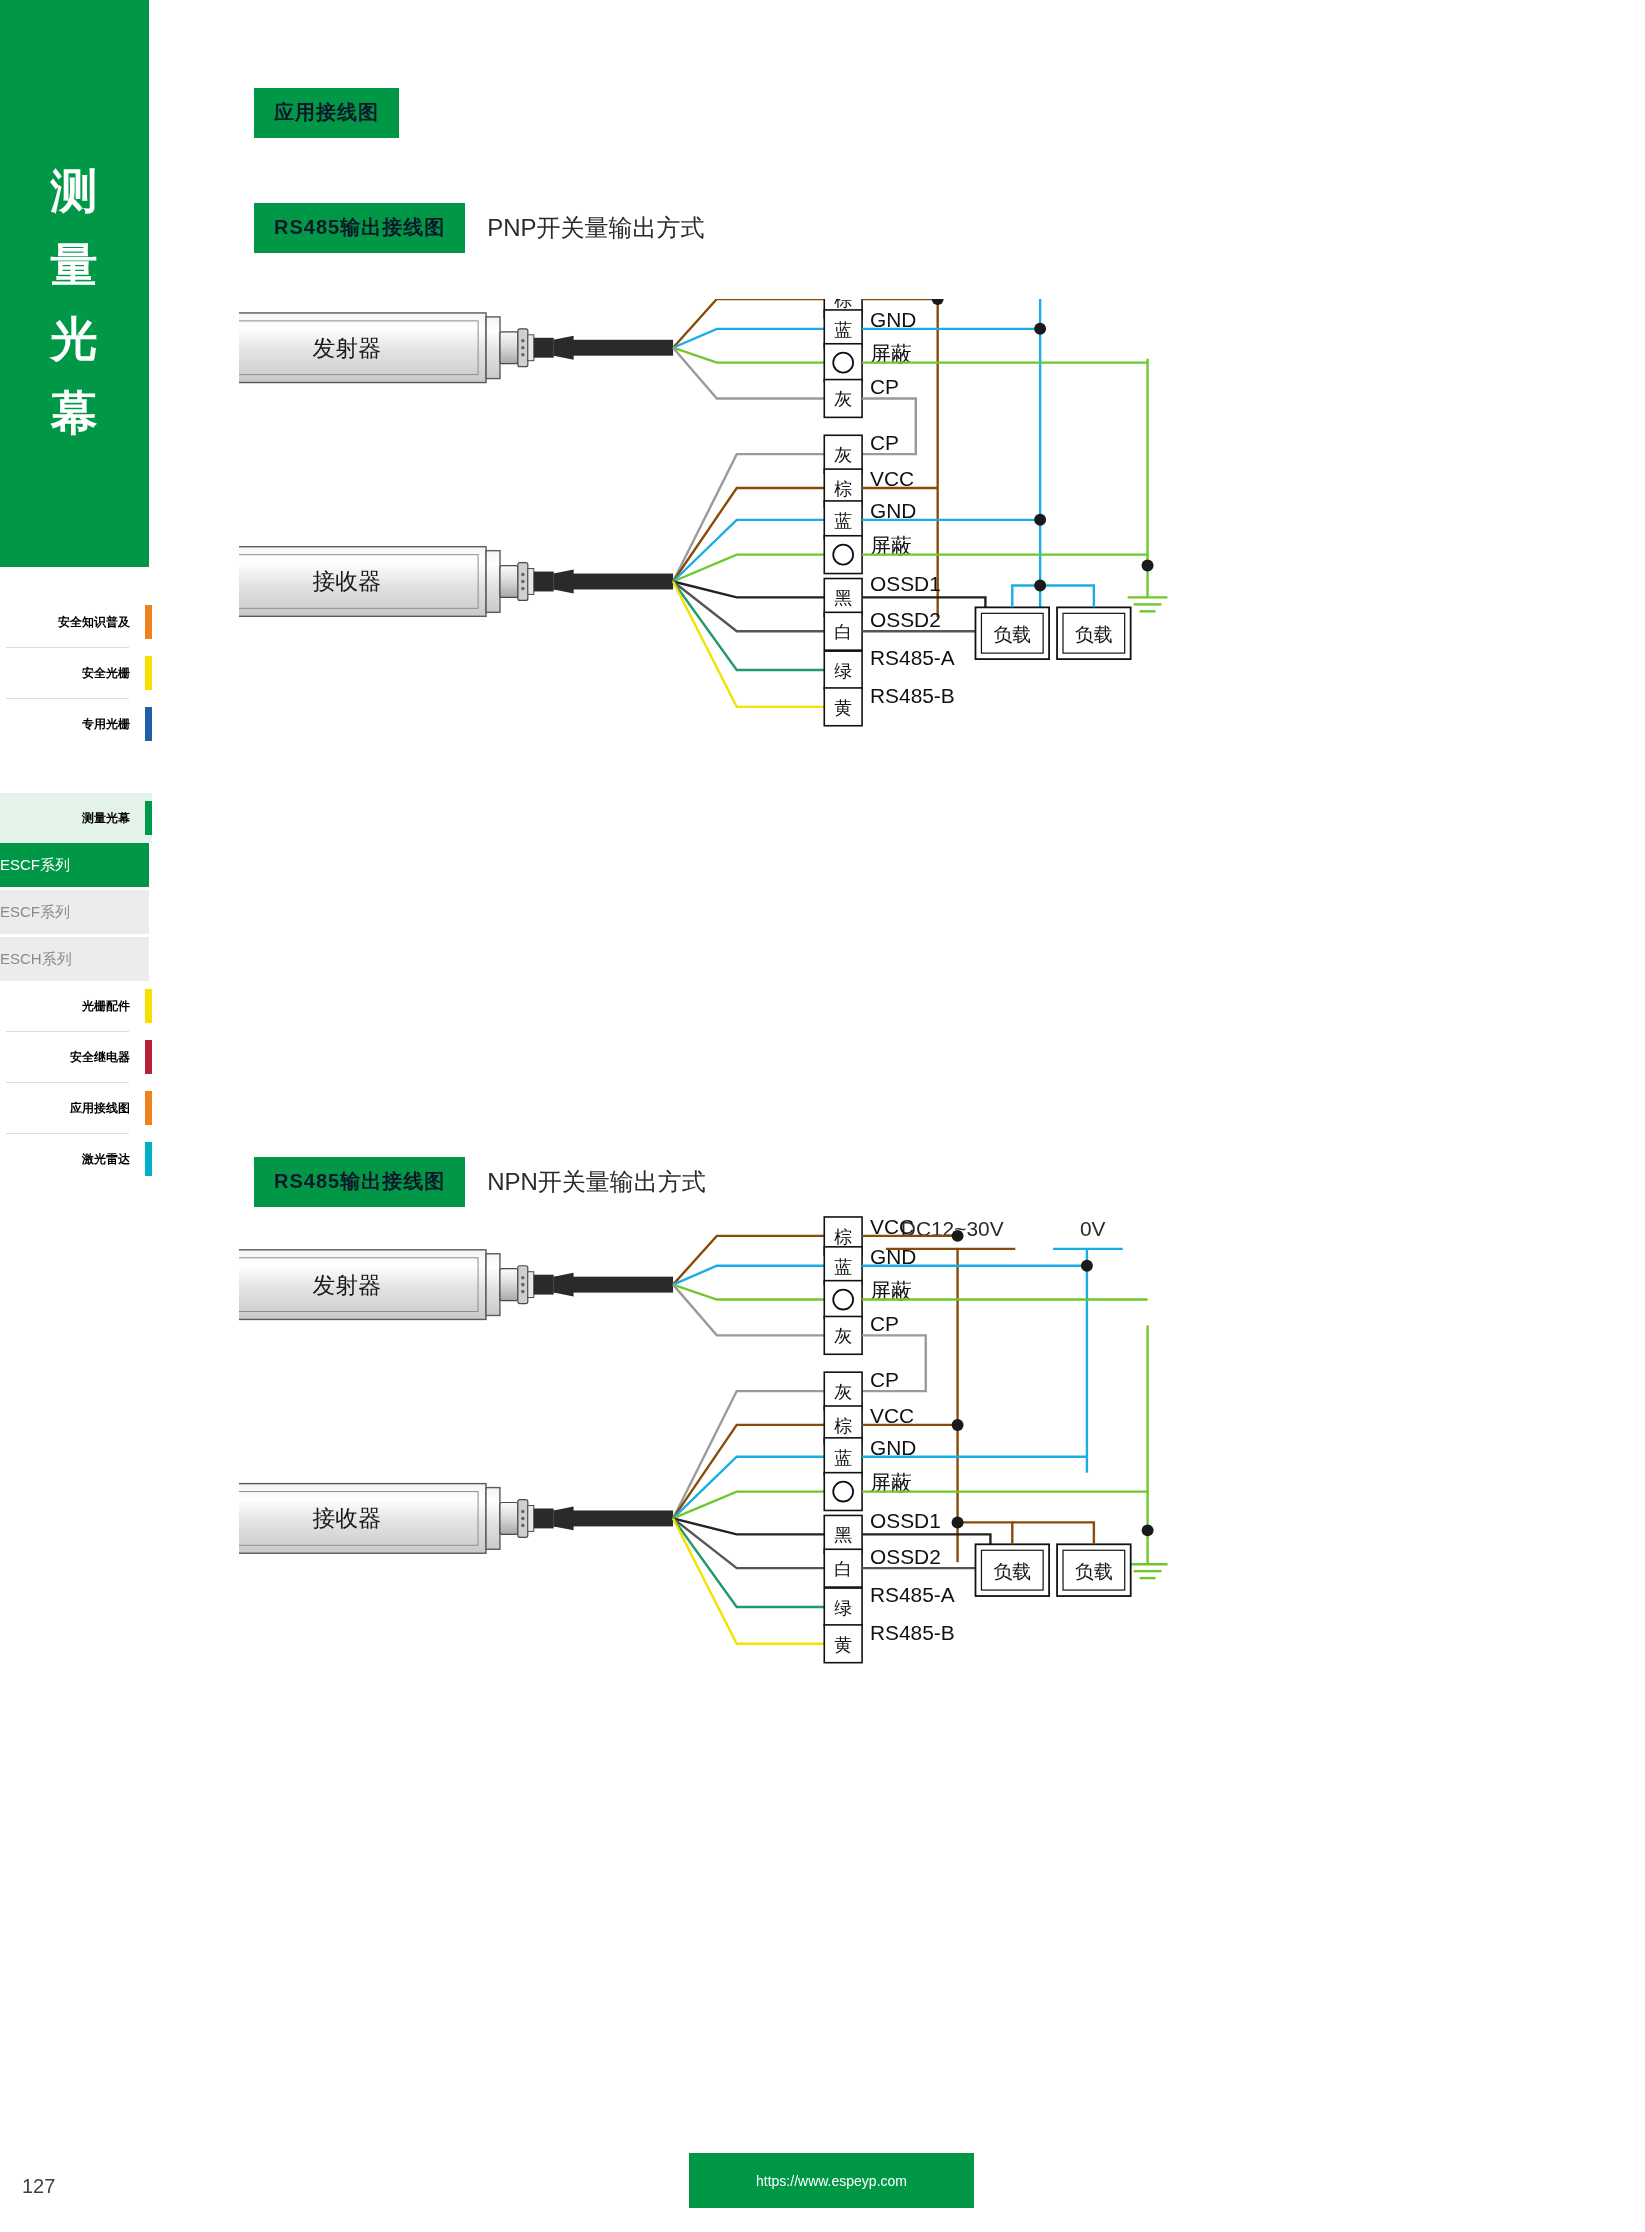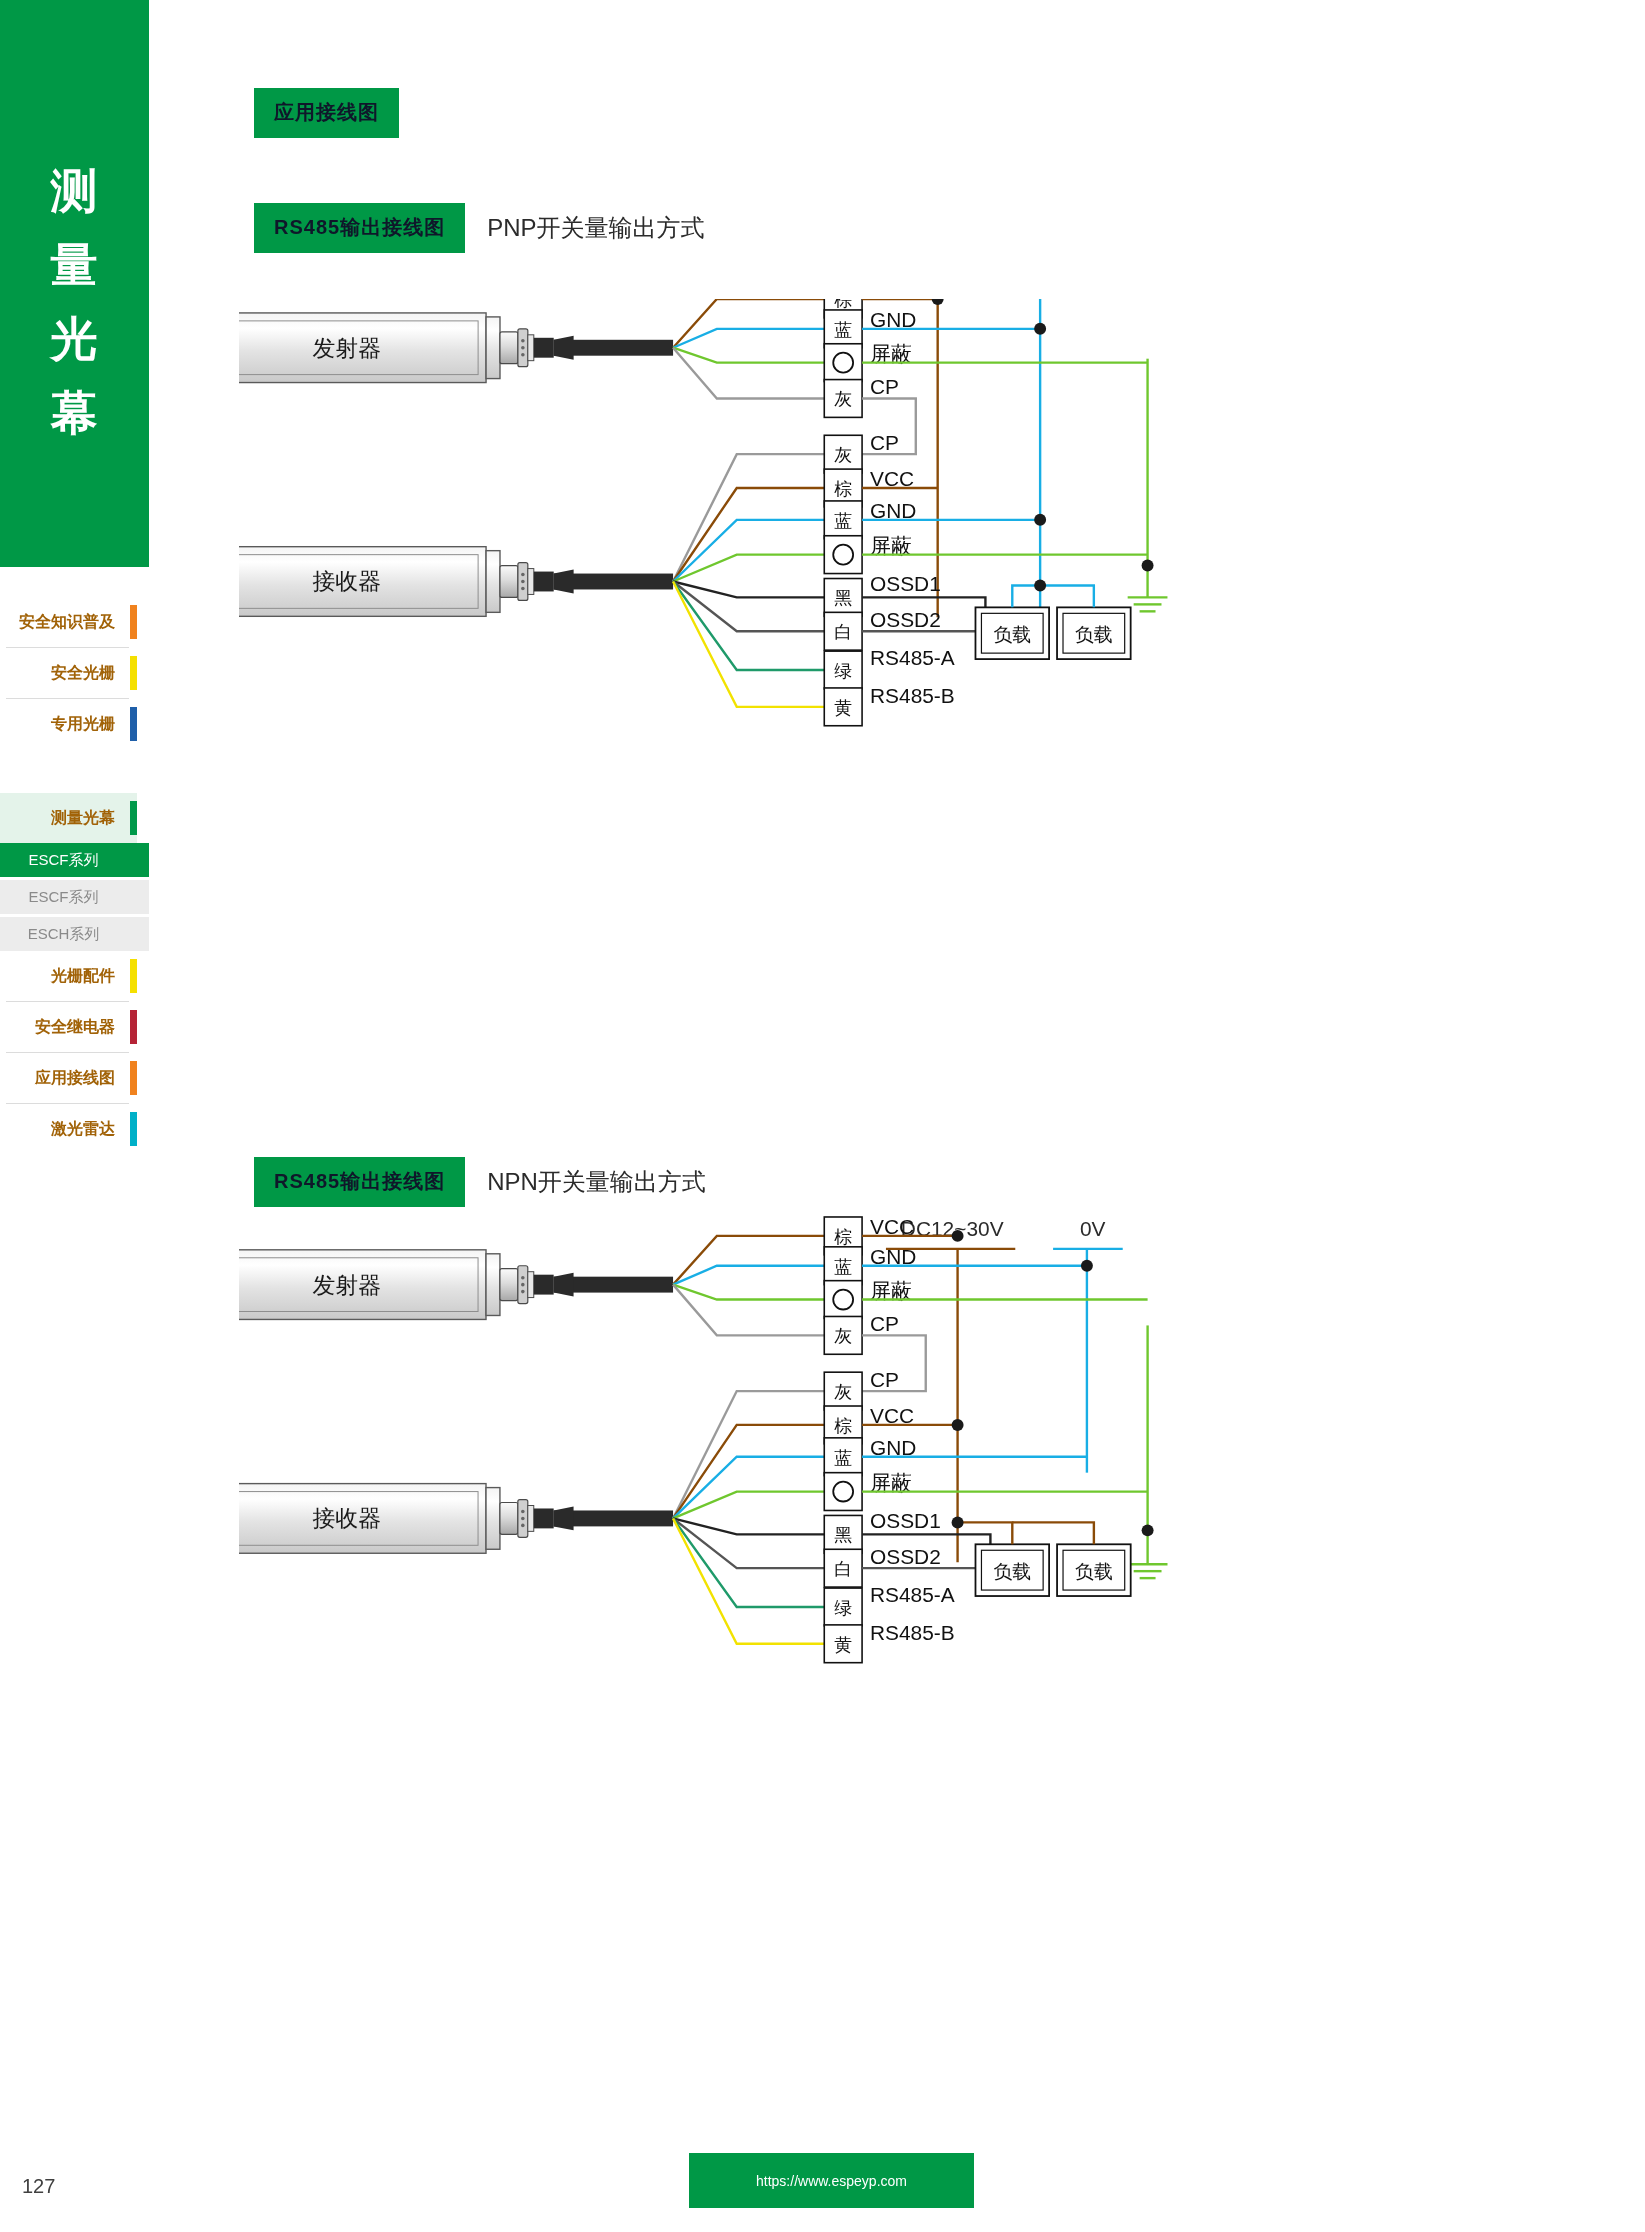--- a/index.html
+++ b/index.html
@@ -19,35 +19,35 @@
   }
   .brand-text {
     position: absolute; left: 0; top: 154px; width: 149px;
     color: #ffffff; font-size: 47px; font-weight: bold;
     line-height: 74px; text-align: center; letter-spacing: 1px;
   }
   .brand-text span { display: block; }
 
   .nav { position: absolute; left: 0; top: 597px; width: 149px; }
   .nav-item {
-    position: relative; width: 137px; height: 50px;
+    position: relative; width: 152px; height: 50px;
     display: flex; align-items: center; justify-content: flex-end;
     padding-right: 22px;
-    font-size: 16px; font-weight: bold; color: #a16207;
+    font-size: 12px; font-weight: bold; color: #000000;
     background: #ffffff;
   }
   .nav-item .tick {
     position: absolute; right: 0; top: 8px; width: 7px; height: 34px;
   }
   .nav-sep { width: 123px; height: 1px; background: #dcdcdc; margin-left: 6px; }
 
   .nav-item.current { background: #e4f3ea; margin-top: 44px; }
   .nav-sub {
-    position: relative; width: 149px; height: 34px;
-    display: flex; align-items: center; justify-content: center;
+    position: relative; width: 149px; height: 44px;
+    display: flex; align-items: center; justify-content: flex-start;
     padding-right: 22px;
     font-size: 15px; font-weight: normal; color: #8a8a8a;
     background: #ececec;
   }
   .nav-sub.active { background: #009846; color: #ffffff; }
   .nav-sub-gap { height: 3px; background: #ffffff; width: 149px; }
 
   
   .badge {
     display: inline-block; background: #009846; color: #0f172a;

